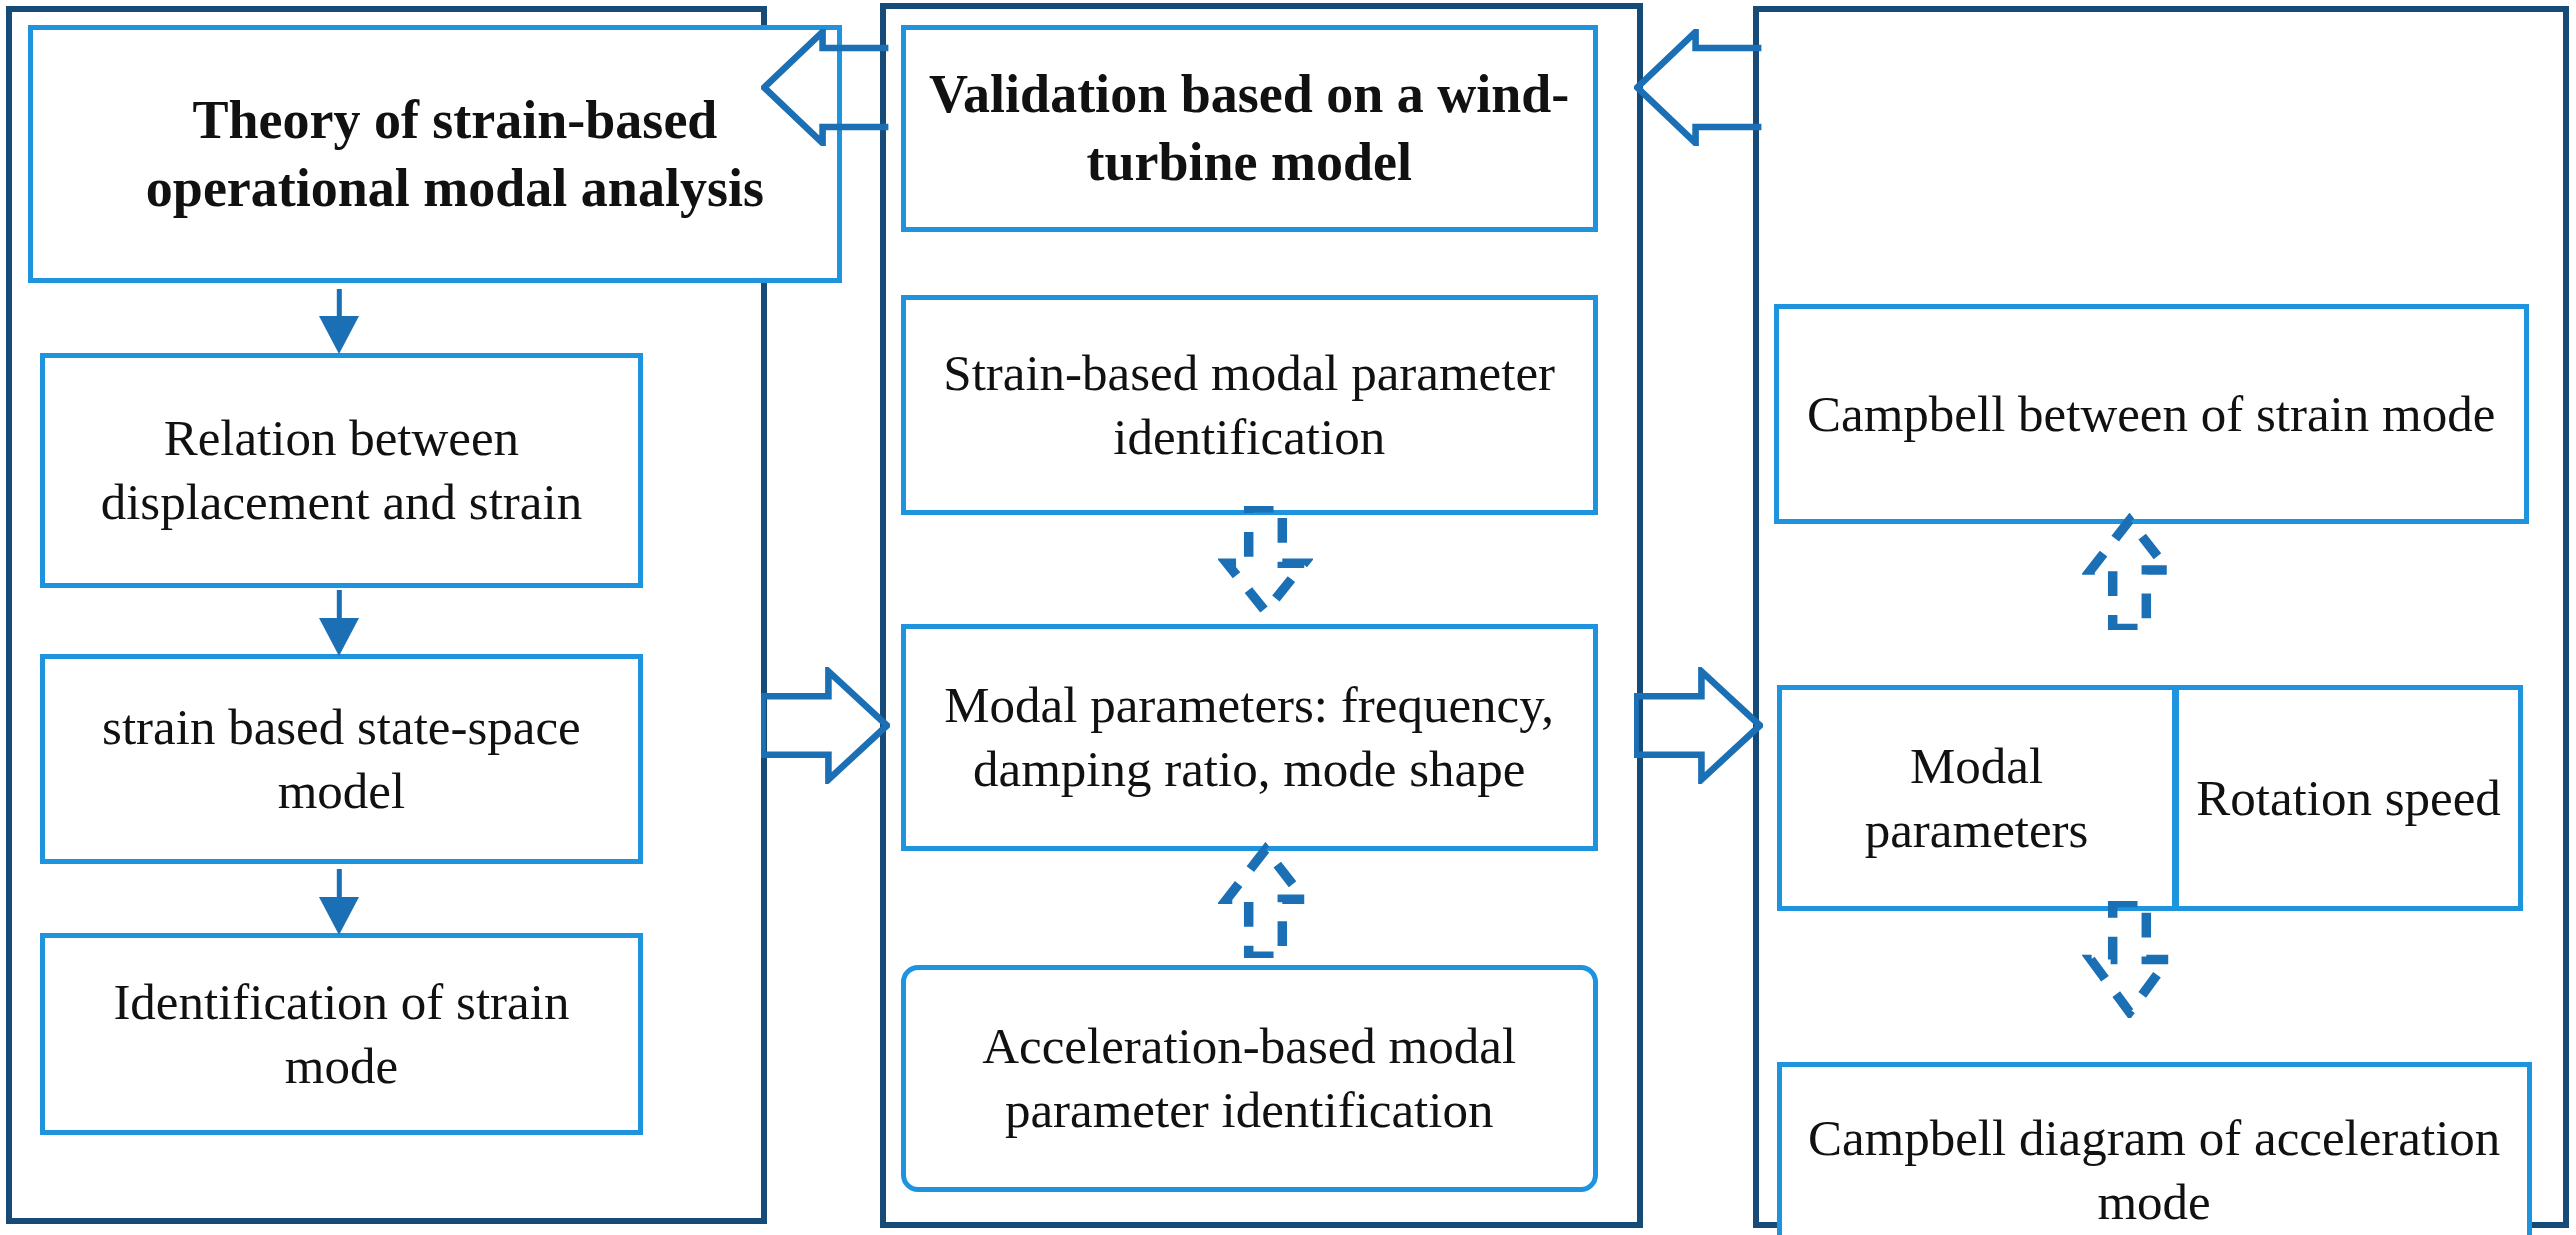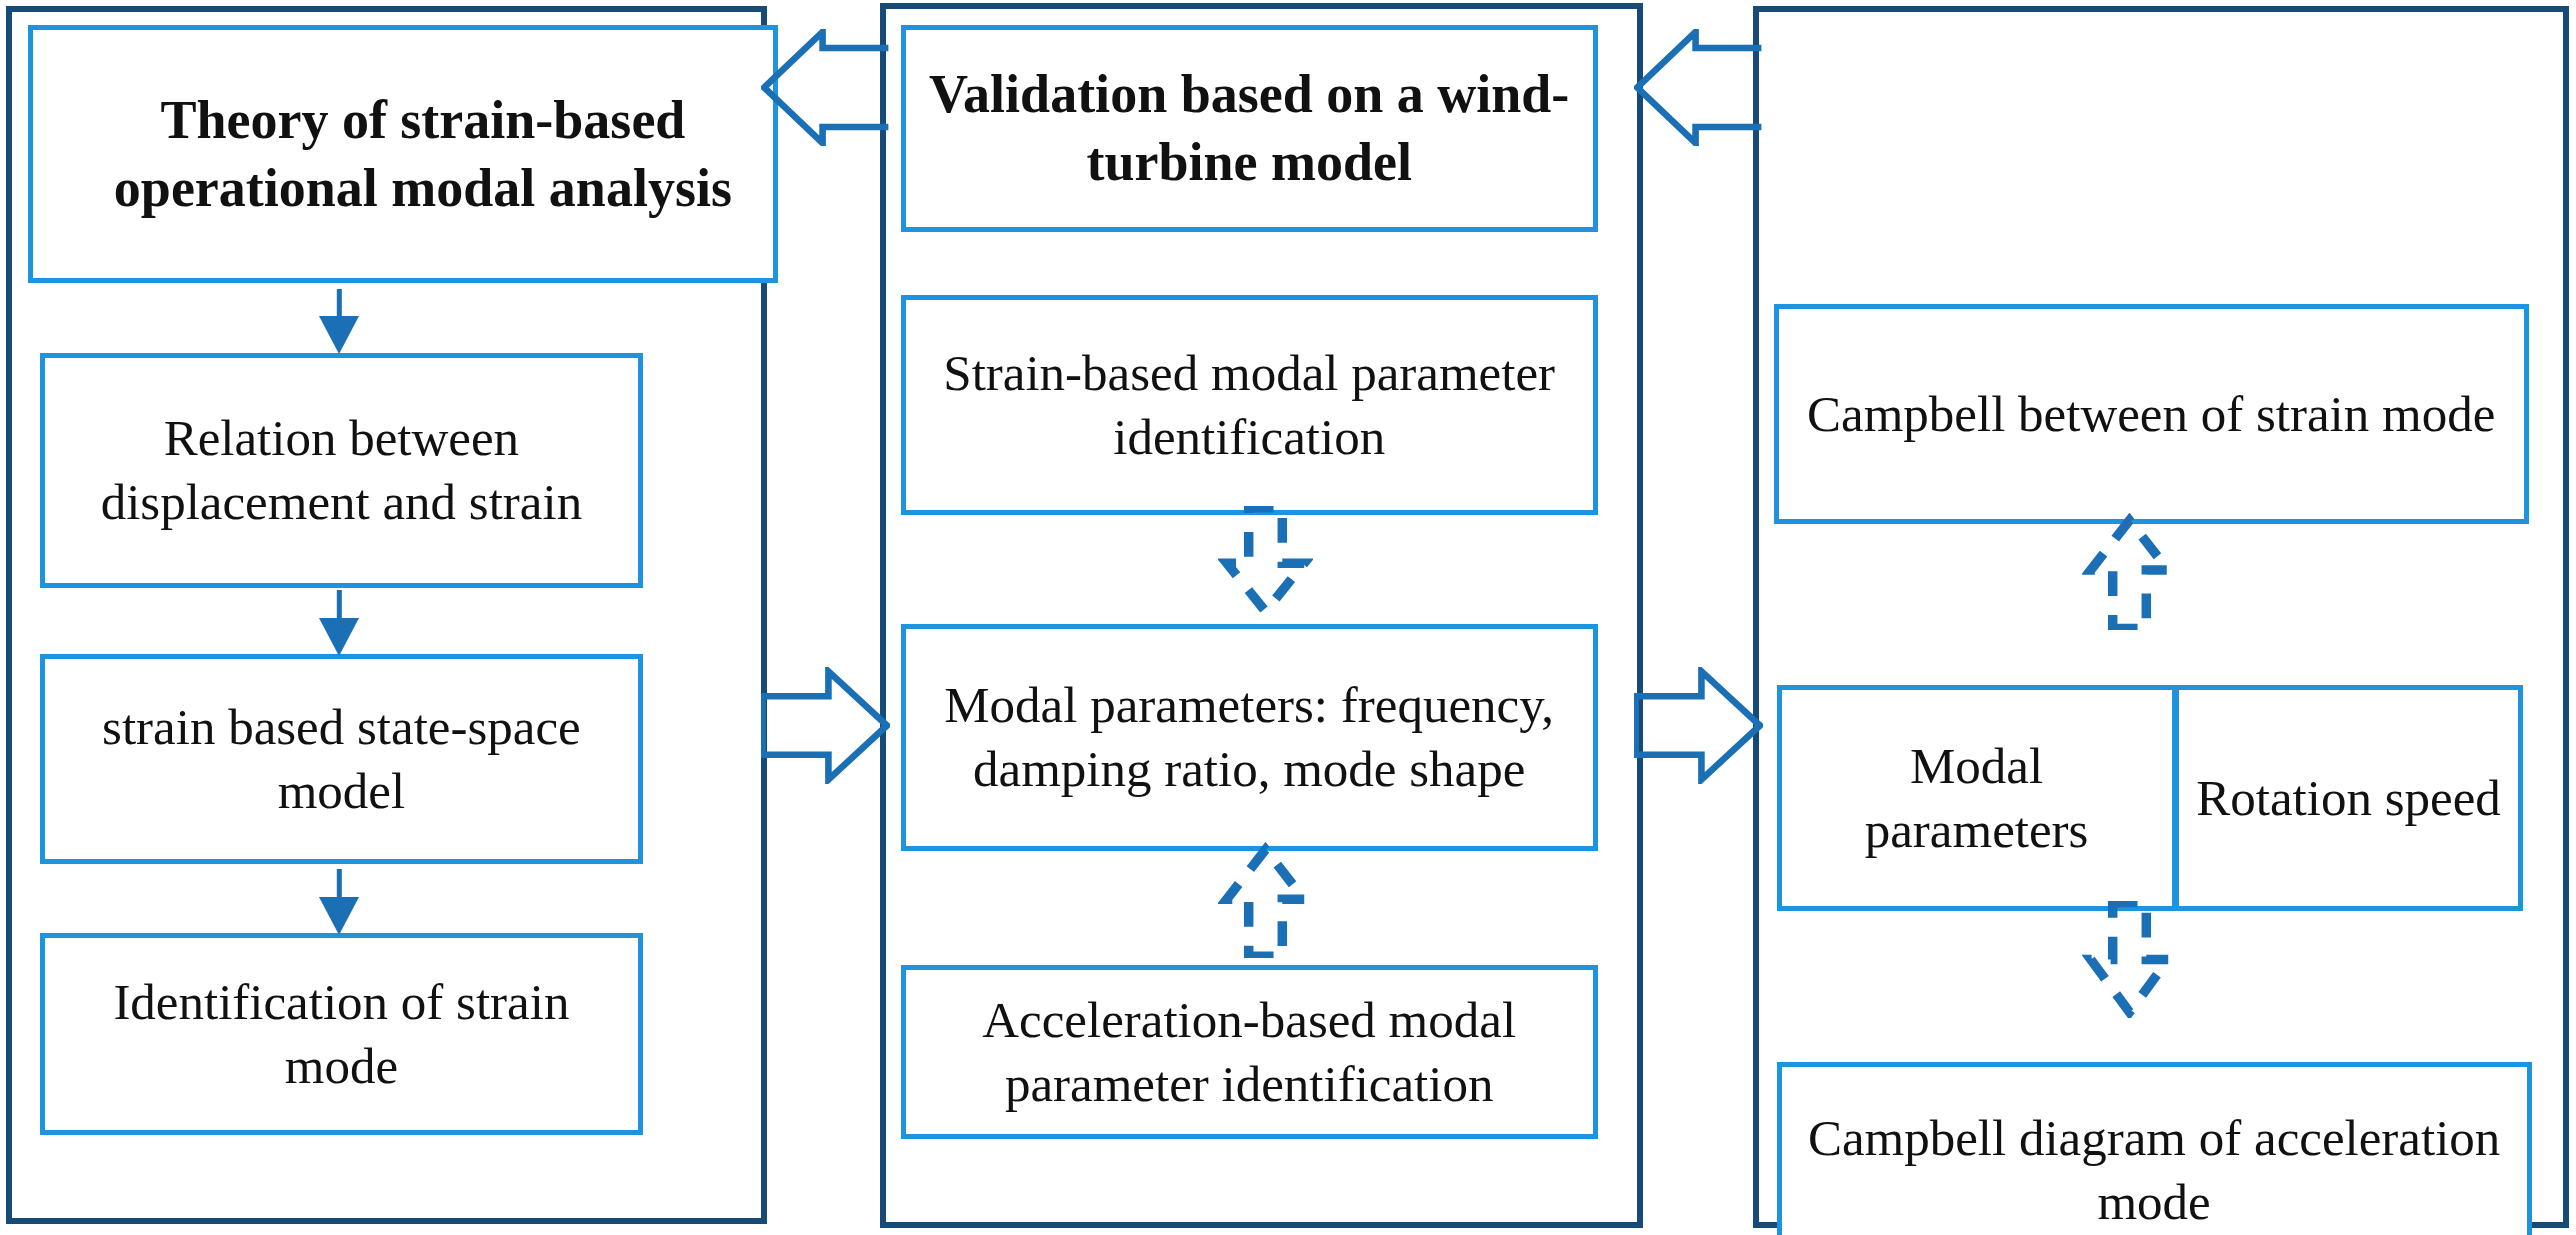--- a/index.html
+++ b/index.html
@@ -53,30 +53,30 @@
     box-sizing: border-box;
   }
   .box.header {
     border-width: 5.9px;
     font-weight: bold;
     font-size: 54px;
   }
   .box.body { font-size: 51px; }
 
   
-  #box-theory-title { left: 16px;  top: 13.2px;  width: 750px; height: 258px; padding-left: 40px; }
+  #box-theory-title { left: 16px;  top: 13.2px;  width: 814px; height: 258px; padding-left: 40px; }
   #box-relation     { left: 28px;  top: 341px; width: 603px; height: 235px; }
   #box-statespace   { left: 28px;  top: 642px; width: 603px; height: 210px; }
   #box-identify     { left: 28px;  top: 921px; width: 603px; height: 202px; }
 
   
   #box-validation-title { left: 14.7px;  top: 16px;  width: 697px; height: 207px; }
   #box-strainmodal      { left: 14.7px;  top: 286px; width: 697px; height: 220px; }
   #box-modalparams      { left: 14.7px;  top: 615px; width: 697px; height: 227px; }
-  #box-accelmodal       { left: 14.7px;  top: 956px; width: 697px; height: 174px; }
+  #box-accelmodal       { left: 14.7px;  top: 956px; width: 697px; height: 227px; border-radius: 17px; }
 
   
   #box-operation-title { left: 14.7px;  top: 13.2px;  width: 755px; height: 207px; }
   #box-campbell-strain { left: 14.7px;  top: 292px; width: 755px; height: 220px; }
   #box-modal-params-r  { left: 17.6px;  top: 673px; width: 400px; height: 226px; }
   #box-rotation-speed  { left: 415px; top: 673px; width: 349px; height: 226px; }
   #box-campbell-accel  { left: 17.6px;  top: 1050px; width: 755px; height: 216px; }
 
   
   .vconn { position: absolute; }

